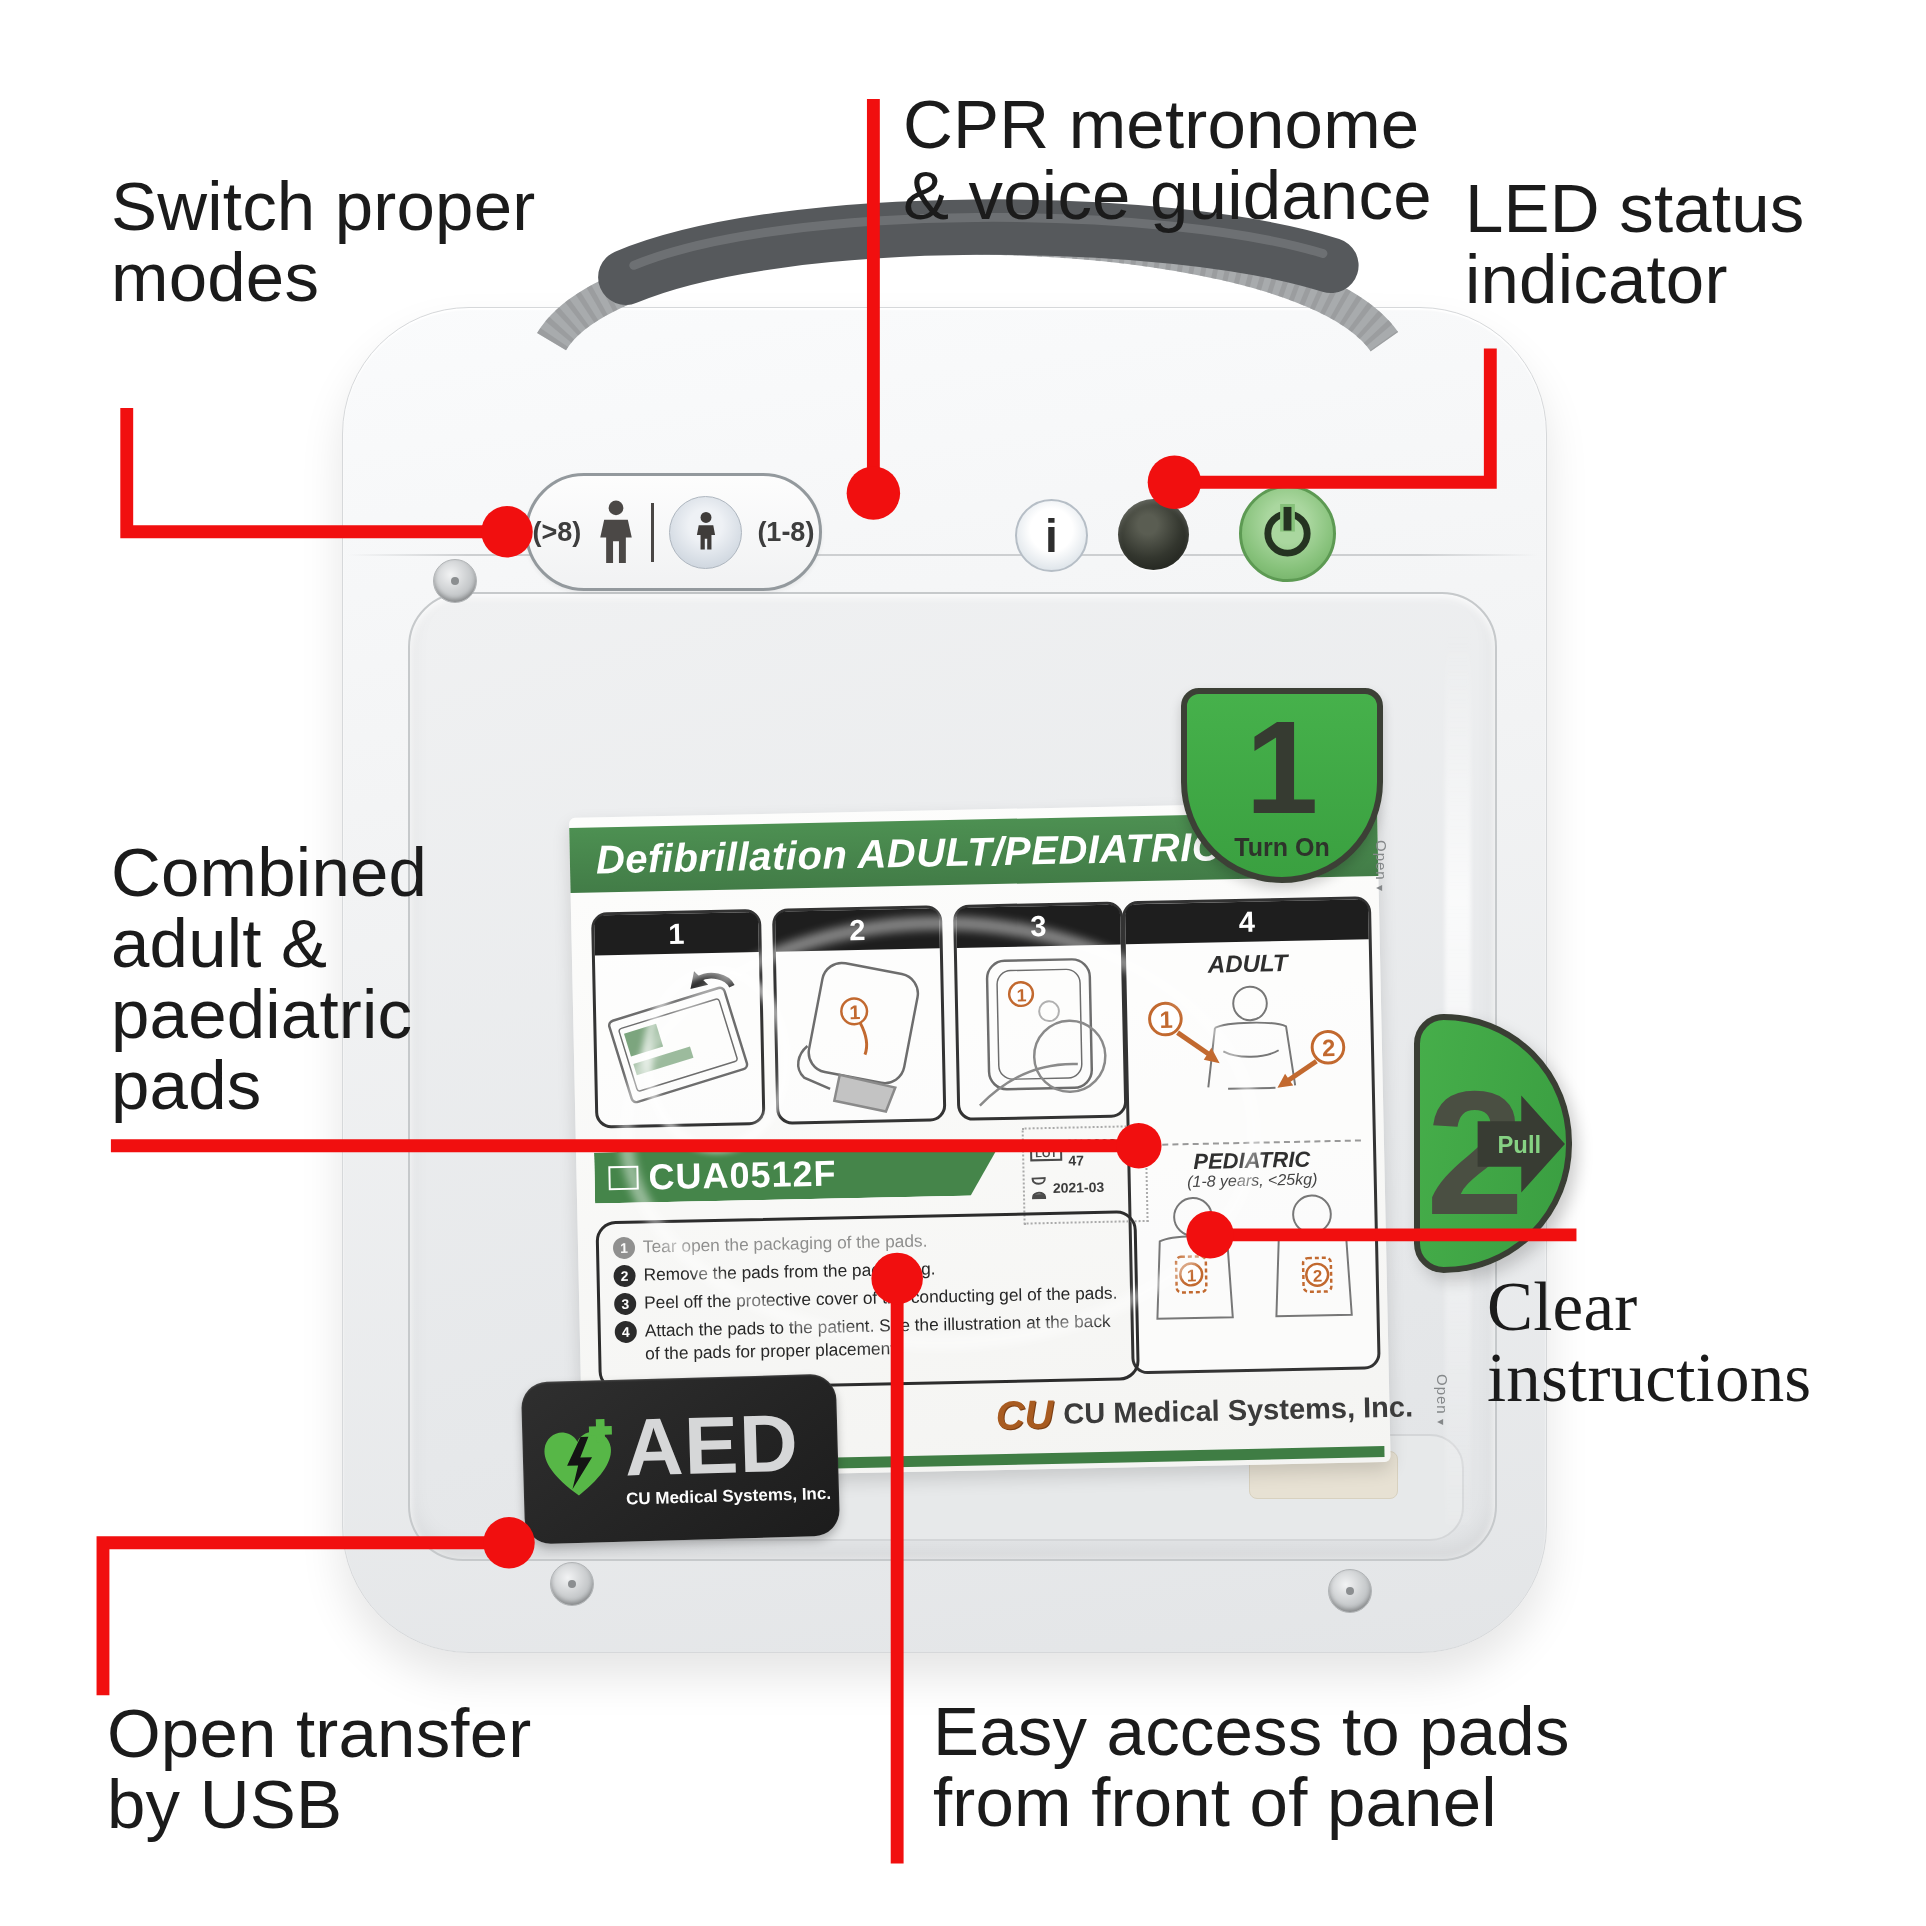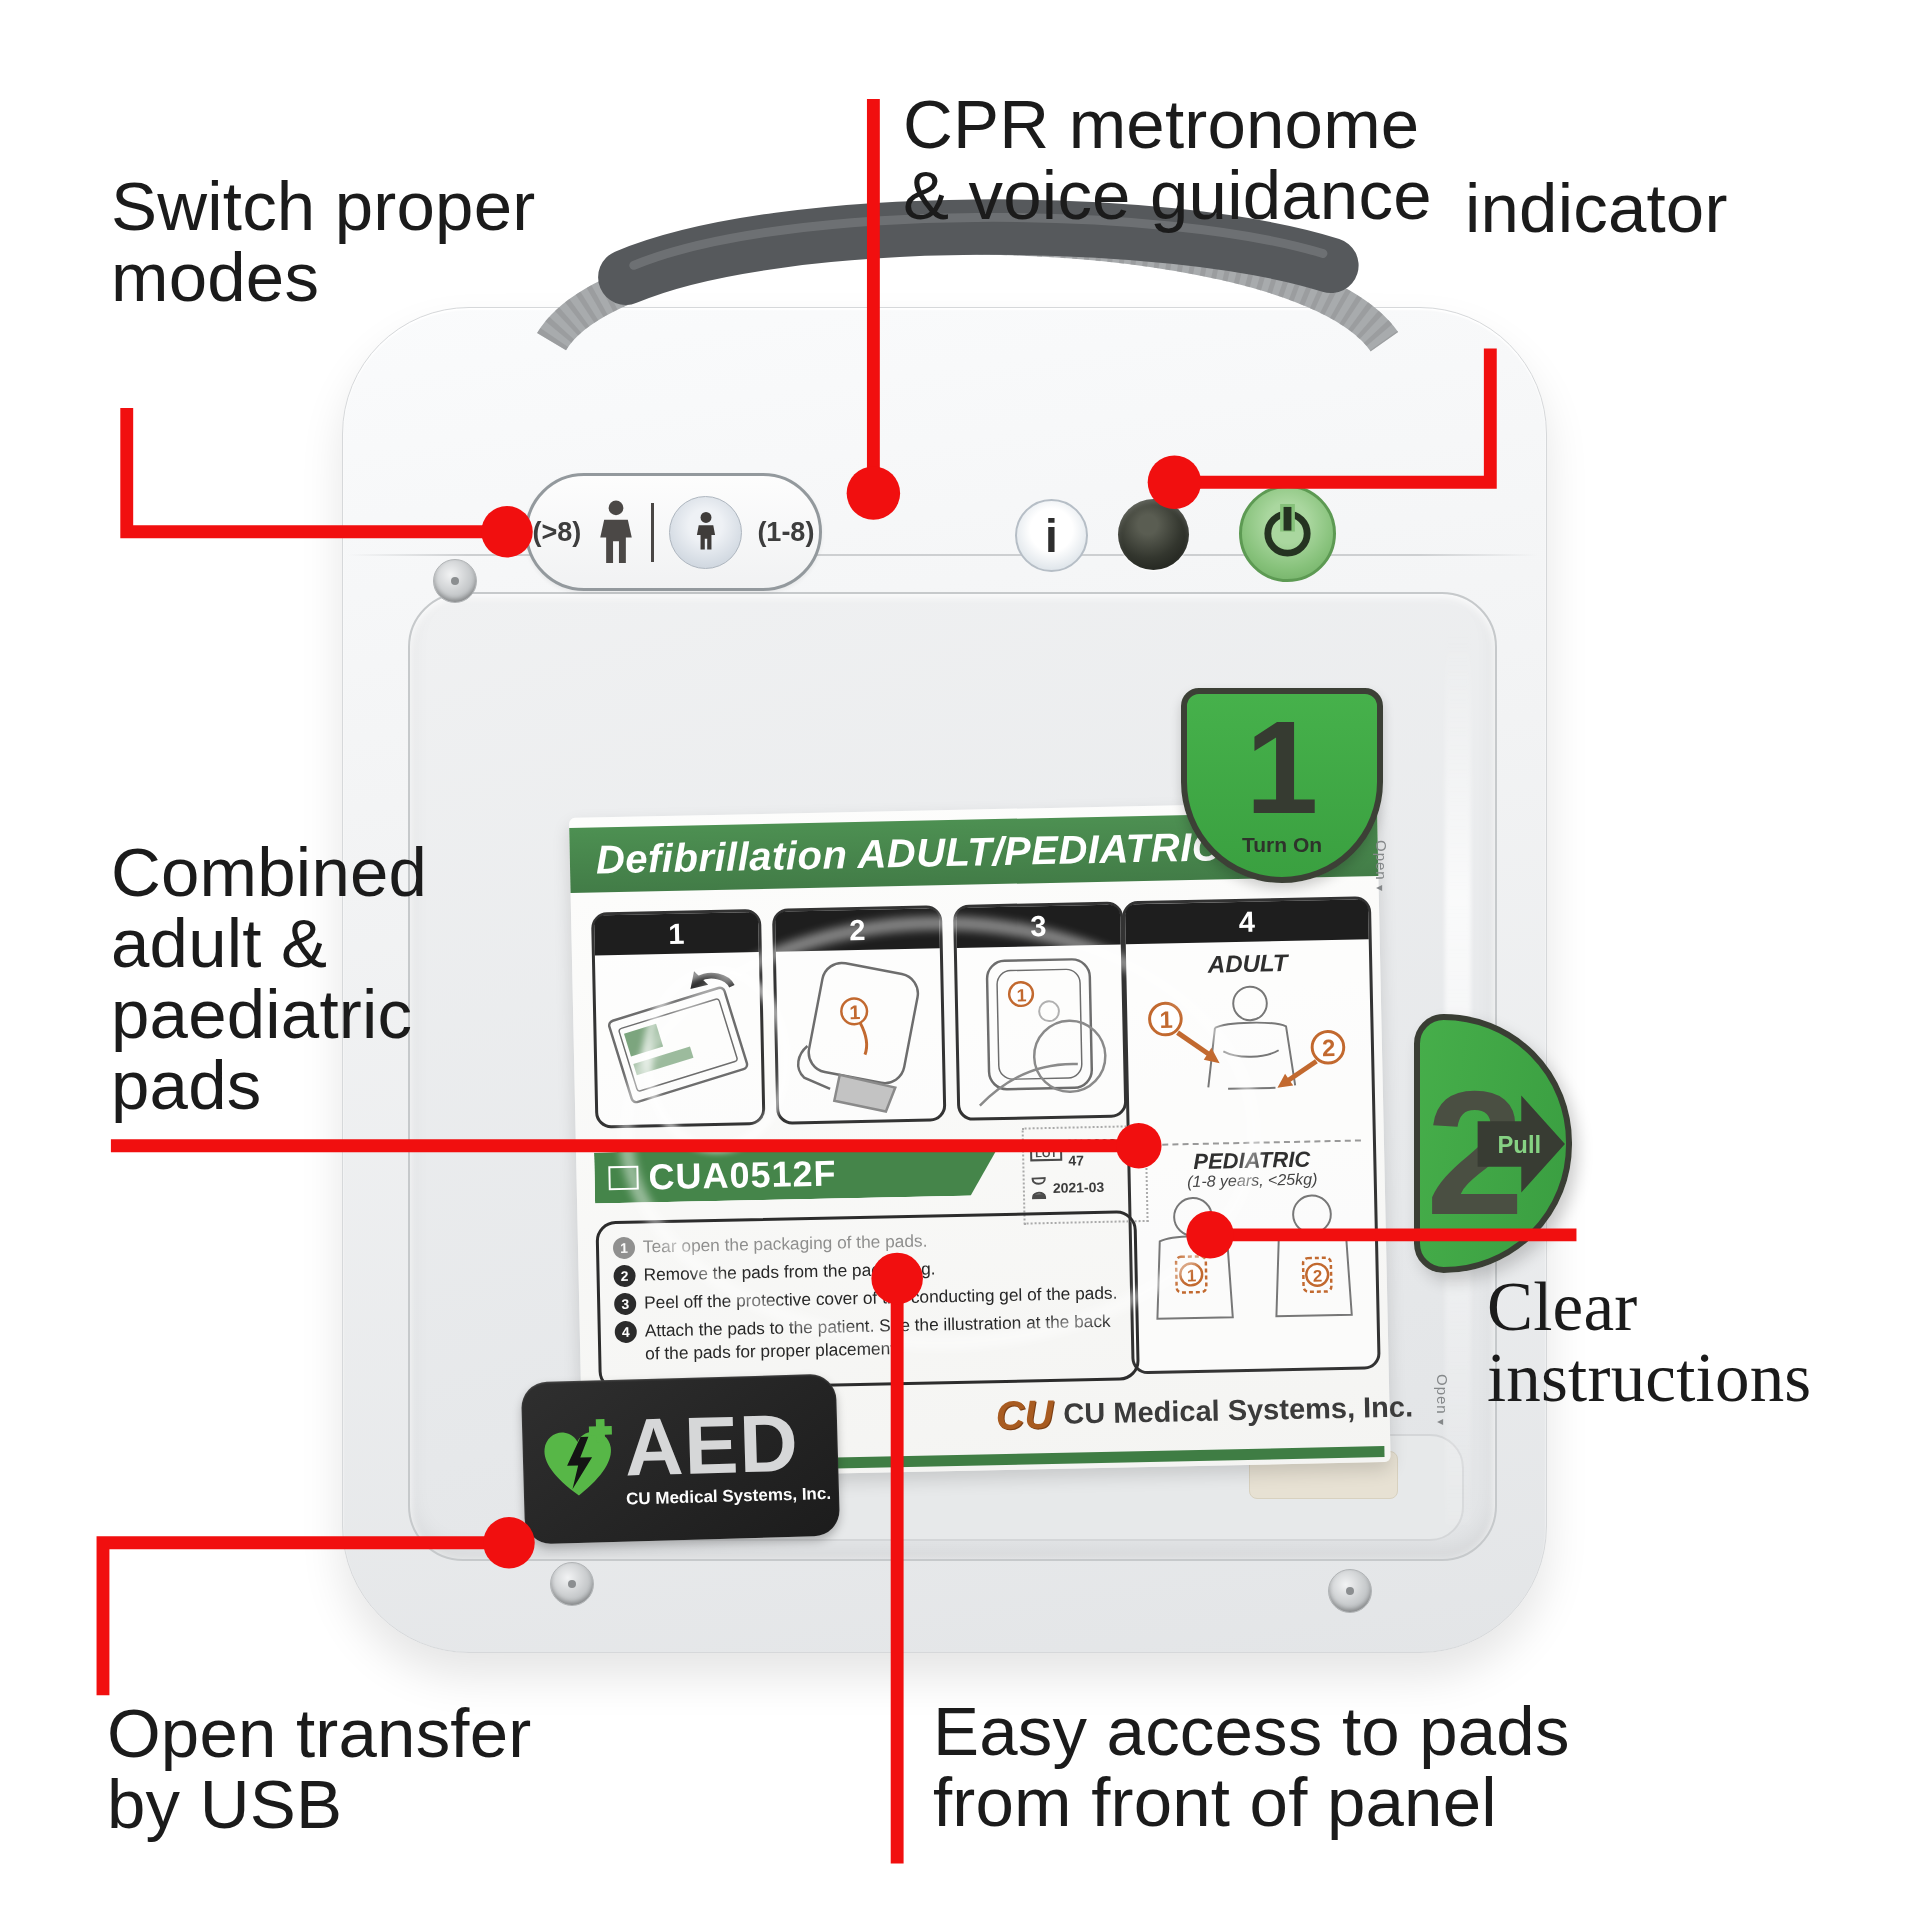--- a/index.html
+++ b/index.html
@@ -66,21 +66,21 @@
             border-radius:50%;border:3px solid #5d9a53;box-sizing:border-box;
             background:radial-gradient(circle at 50% 38%,#aad79f 0 28%,#86c17a 65%,#68a85d);
             display:flex;align-items:center;justify-content:center;}
 
   
   #step1{position:absolute;left:1181px;top:688px;width:202px;height:195px;z-index:10;
          background:linear-gradient(#46b14b,#3aa040);border:6px solid #3c4036;
          border-radius:18px 18px 101px 101px;box-sizing:border-box;
          box-shadow:0 6px 12px rgba(0,0,0,.18);text-align:center;}
   #step1 .n1{font-size:131px;font-weight:bold;color:#363b31;line-height:1;margin-top:8px;}
-  #step1 .turnon{font-size:21px;font-weight:bold;color:#2e332b;margin-top:0px;}
+  #step1 .turnon{font-size:25px;font-weight:bold;color:#2e332b;margin-top:0px;}
   #step2{position:absolute;left:1414px;top:1014px;width:158px;height:259px;z-index:10;
          border-radius:30px 130px 130px 30px;border:6px solid #3a3e34;box-sizing:border-box;
          background:linear-gradient(100deg,#46ae4a,#3a9e41);
          box-shadow:6px 8px 16px rgba(0,0,0,.18);overflow:hidden;}
   .openlab{position:absolute;font-size:15px;color:#85888a;letter-spacing:1px;z-index:11;
            transform:rotate(90deg);transform-origin:left top;white-space:nowrap;}
   .openlab::after{content:" ▾";font-size:12px;}
 
   
   #package{position:absolute;left:569px;top:818px;width:808px;height:661px;z-index:6;
@@ -379,20 +379,21 @@
     <div>Switch proper</div>
     <div>modes</div>
   </div>
 
   <div class="label" style="left:903px;top:89px;">
     <div>CPR metronome</div>
     <div>&amp; voice guidance</div>
   </div>
 
   <div class="label" style="left:1465px;top:173px;">
+    <div>LED status</div>
     <div>indicator</div>
   </div>
 
   <div class="label" style="left:111px;top:837px;">
     <div>Combined</div>
     <div>adult &amp;</div>
     <div>paediatric</div>
     <div>pads</div>
   </div>
 

